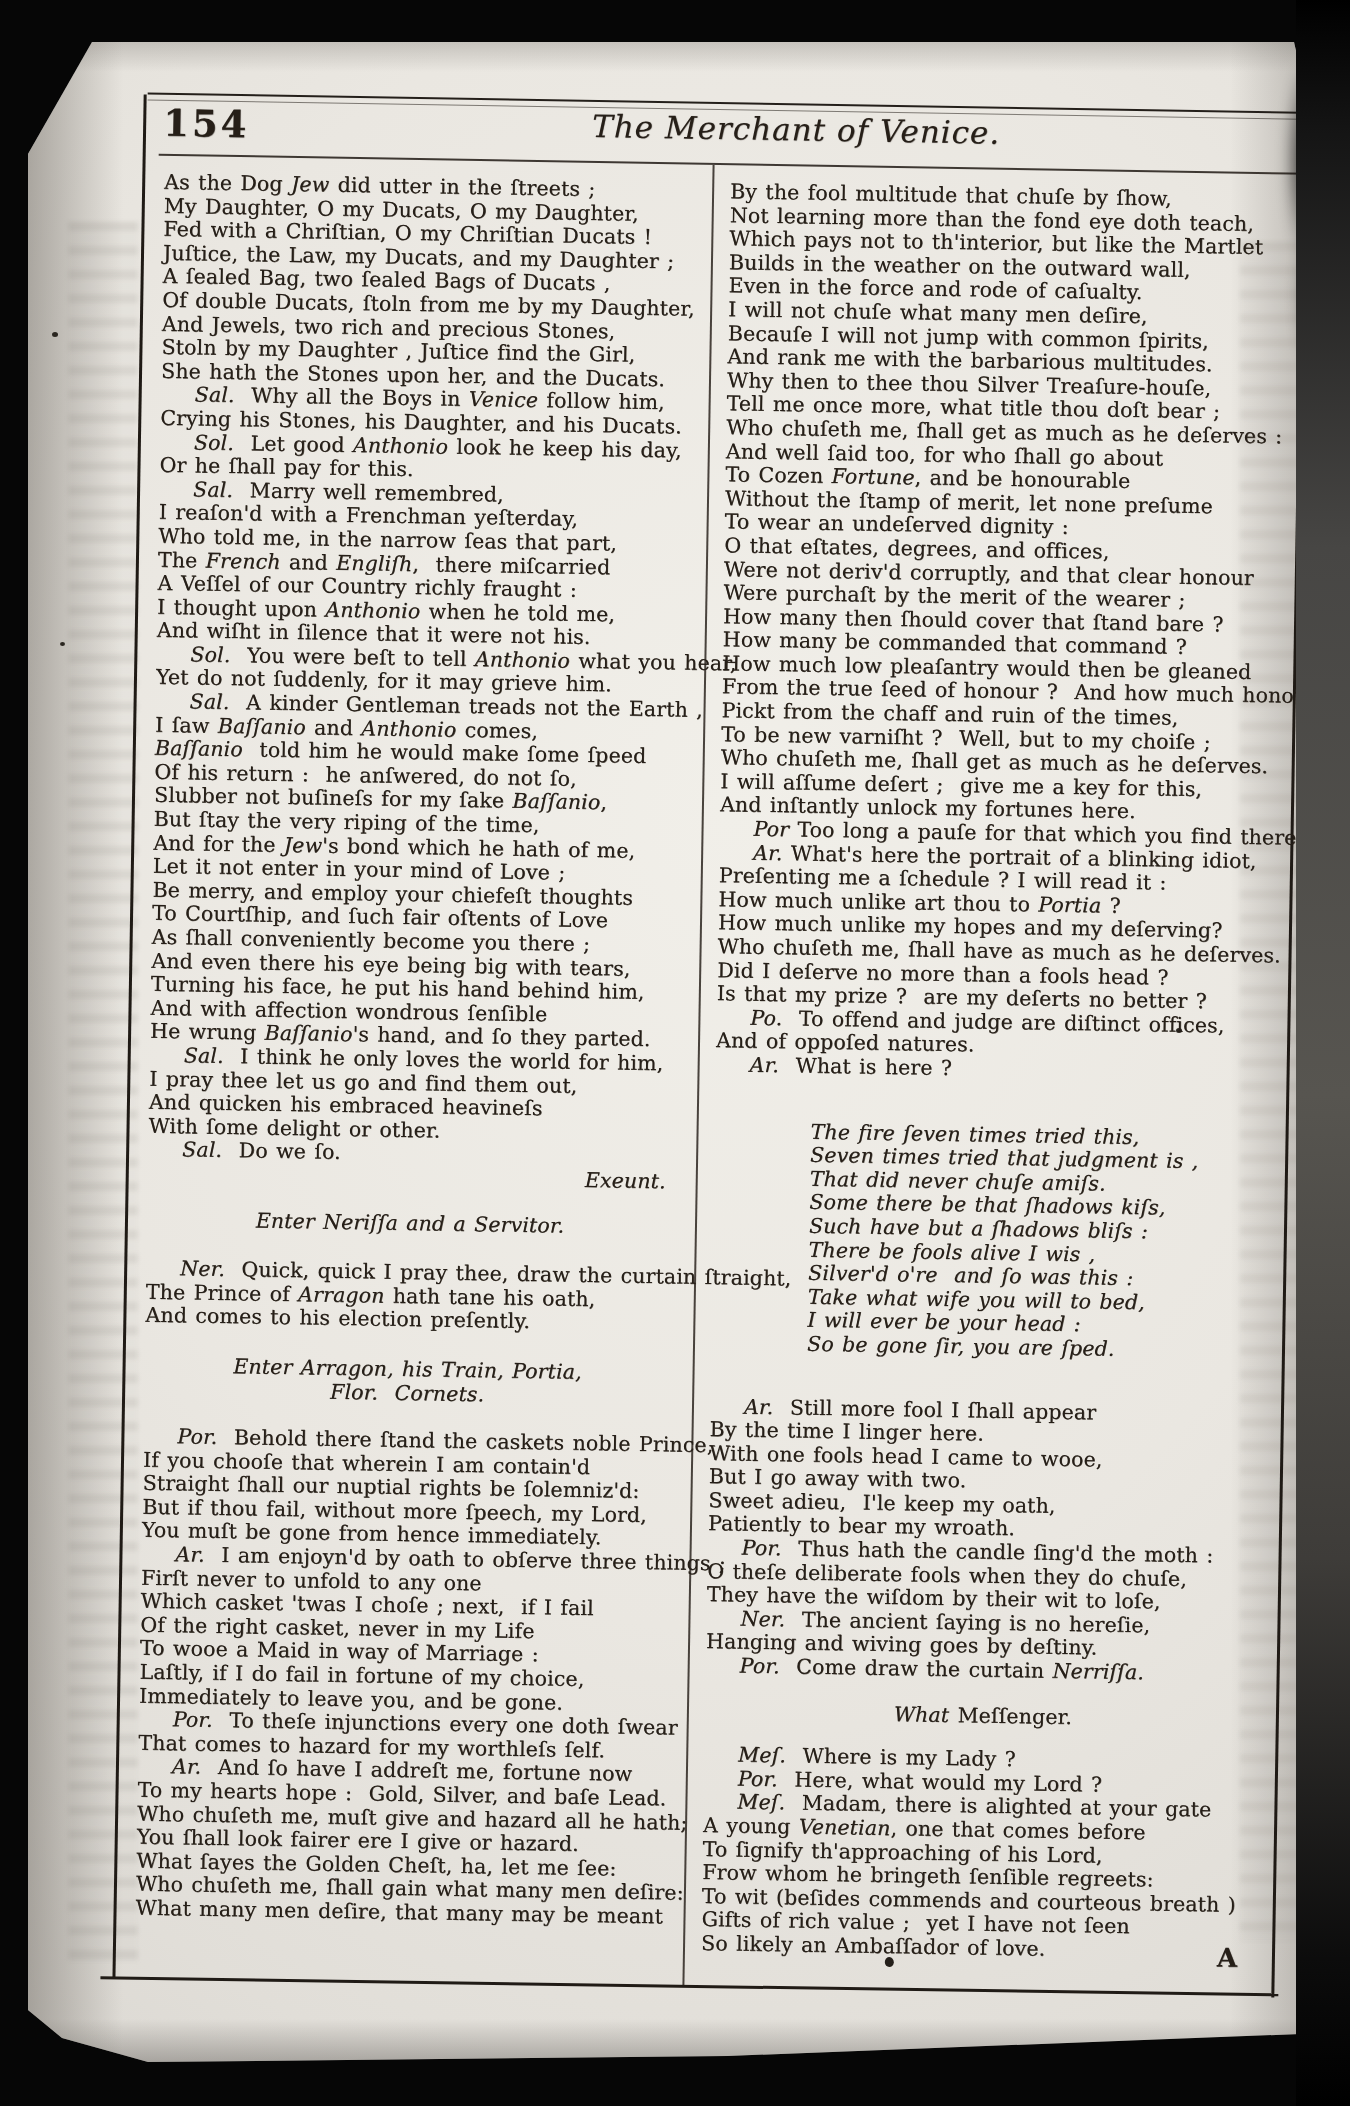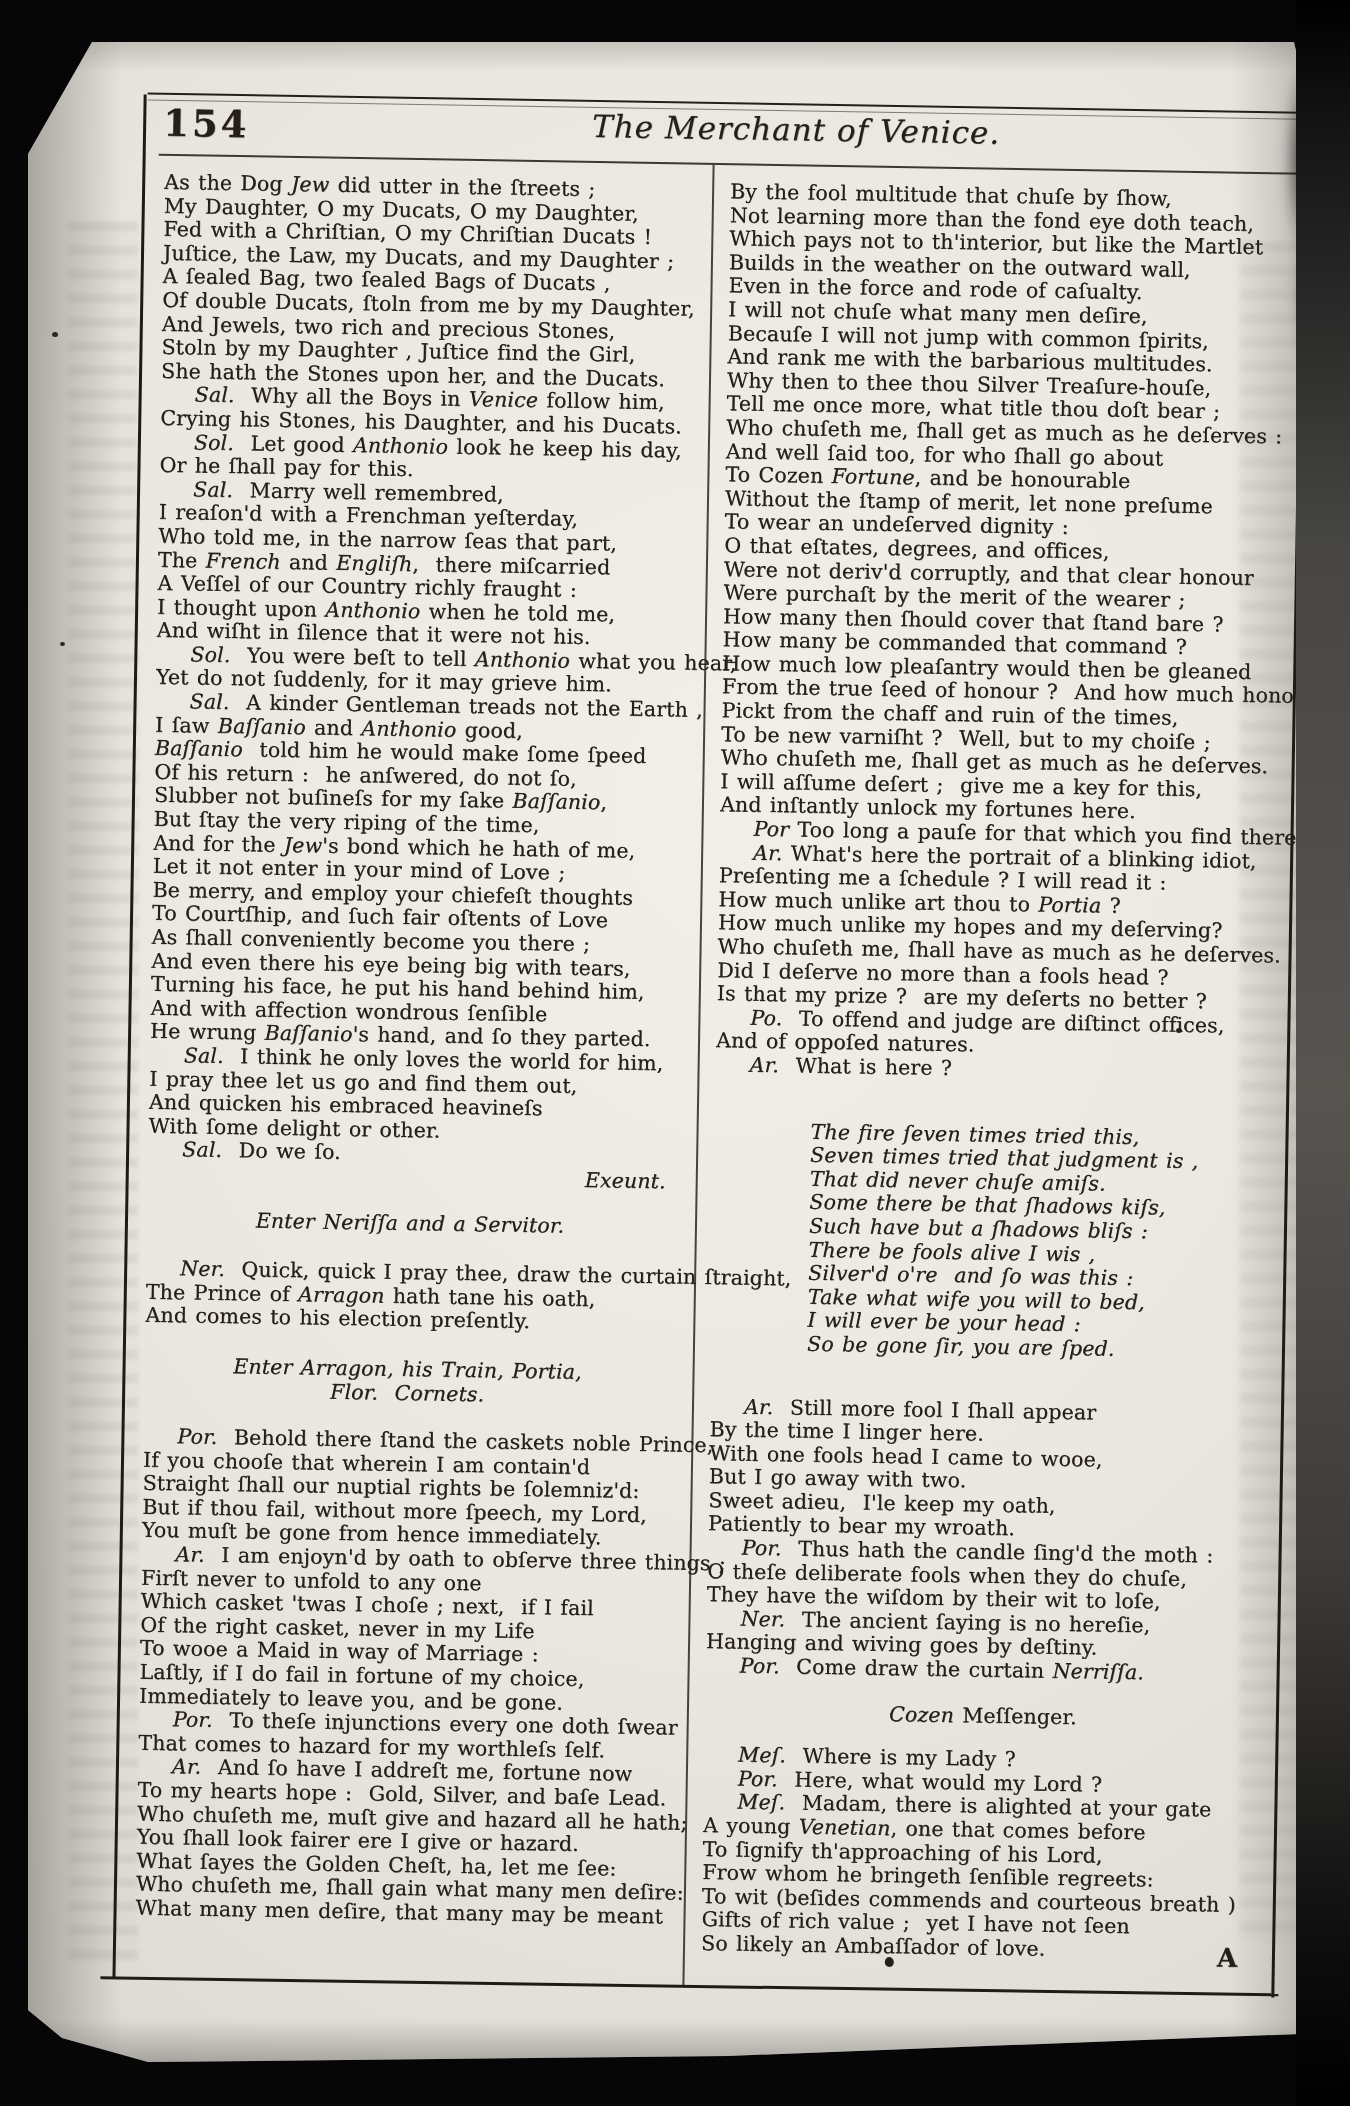--- a/index.html
+++ b/index.html
@@ -112,21 +112,21 @@
       <div class="ln sp"><span class="it">Sal.</span><span>  Marry well remembred,</span></div>
       <div class="ln"><span>I reaſon'd with a Frenchman yeſterday,</span></div>
       <div class="ln"><span>Who told me, in the narrow ſeas that part,</span></div>
       <div class="ln"><span>The </span><span class="it">French</span><span> and </span><span class="it">Engliſh</span><span>,  there miſcarried</span></div>
       <div class="ln"><span>A Veſſel of our Country richly fraught :</span></div>
       <div class="ln"><span>I thought upon </span><span class="it">Anthonio</span><span> when he told me,</span></div>
       <div class="ln"><span>And wiſht in ſilence that it were not his.</span></div>
       <div class="ln sp"><span class="it">Sol.</span><span>  You were beſt to tell </span><span class="it">Anthonio</span><span> what you hear,</span></div>
       <div class="ln"><span>Yet do not ſuddenly, for it may grieve him.</span></div>
       <div class="ln sp"><span class="it">Sal.</span><span>  A kinder Gentleman treads not the Earth ,</span></div>
-      <div class="ln"><span>I ſaw </span><span class="it">Baſſanio</span><span> and </span><span class="it">Anthonio</span><span> good,</span></div>
+      <div class="ln"><span>I ſaw </span><span class="it">Baſſanio</span><span> and </span><span class="it">Anthonio</span><span> comes,</span></div>
       <div class="ln"><span class="it">Baſſanio</span><span>  told him he would make ſome ſpeed</span></div>
       <div class="ln"><span>Of his return :  he anſwered, do not ſo,</span></div>
       <div class="ln"><span>Slubber not buſineſs for my ſake </span><span class="it">Baſſanio</span><span>,</span></div>
       <div class="ln"><span>But ſtay the very riping of the time,</span></div>
       <div class="ln"><span>And for the </span><span class="it">Jew</span><span>'s bond which he hath of me,</span></div>
       <div class="ln"><span>Let it not enter in your mind of Love ;</span></div>
       <div class="ln"><span>Be merry, and employ your chiefeſt thoughts</span></div>
       <div class="ln"><span>To Courtſhip, and ſuch fair oſtents of Love</span></div>
       <div class="ln"><span>As ſhall conveniently become you there ;</span></div>
       <div class="ln"><span>And even there his eye being big with tears,</span></div>
@@ -228,21 +228,21 @@
       <div class="ln"><span>But I go away with two.</span></div>
       <div class="ln"><span>Sweet adieu,  I'le keep my oath,</span></div>
       <div class="ln"><span>Patiently to bear my wroath.</span></div>
       <div class="ln sp"><span class="it">Por.</span><span>  Thus hath the candle ſing'd the moth :</span></div>
       <div class="ln"><span>O theſe deliberate fools when they do chuſe,</span></div>
       <div class="ln"><span>They have the wiſdom by their wit to loſe,</span></div>
       <div class="ln sp"><span class="it">Ner.</span><span>  The ancient ſaying is no hereſie,</span></div>
       <div class="ln"><span>Hanging and wiving goes by deſtiny.</span></div>
       <div class="ln sp"><span class="it">Por.</span><span>  Come draw the curtain </span><span class="it">Nerriſſa.</span></div>
       <div class="gap" style="height: 22px;"></div>
-      <div class="ln ctr"><span class="it">Cozen</span><span> Meſſenger.</span></div>
+      <div class="ln ctr"><span class="it">What</span><span> Meſſenger.</span></div>
       <div class="gap" style="height: 20px;"></div>
       <div class="ln sp"><span class="it">Meſ.</span><span>  Where is my Lady ?</span></div>
       <div class="ln sp"><span class="it">Por.</span><span>  Here, what would my Lord ?</span></div>
       <div class="ln sp"><span class="it">Meſ.</span><span>  Madam, there is alighted at your gate</span></div>
       <div class="ln"><span>A young </span><span class="it">Venetian</span><span>, one that comes before</span></div>
       <div class="ln"><span>To ſignify th'approaching of his Lord,</span></div>
       <div class="ln"><span>Frow whom he bringeth ſenſible regreets:</span></div>
       <div class="ln"><span>To wit (beſides commends and courteous breath )</span></div>
       <div class="ln"><span>Gifts of rich value ;  yet I have not ſeen</span></div>
       <div class="ln"><span>So likely an Ambaſſador of love.</span></div>

